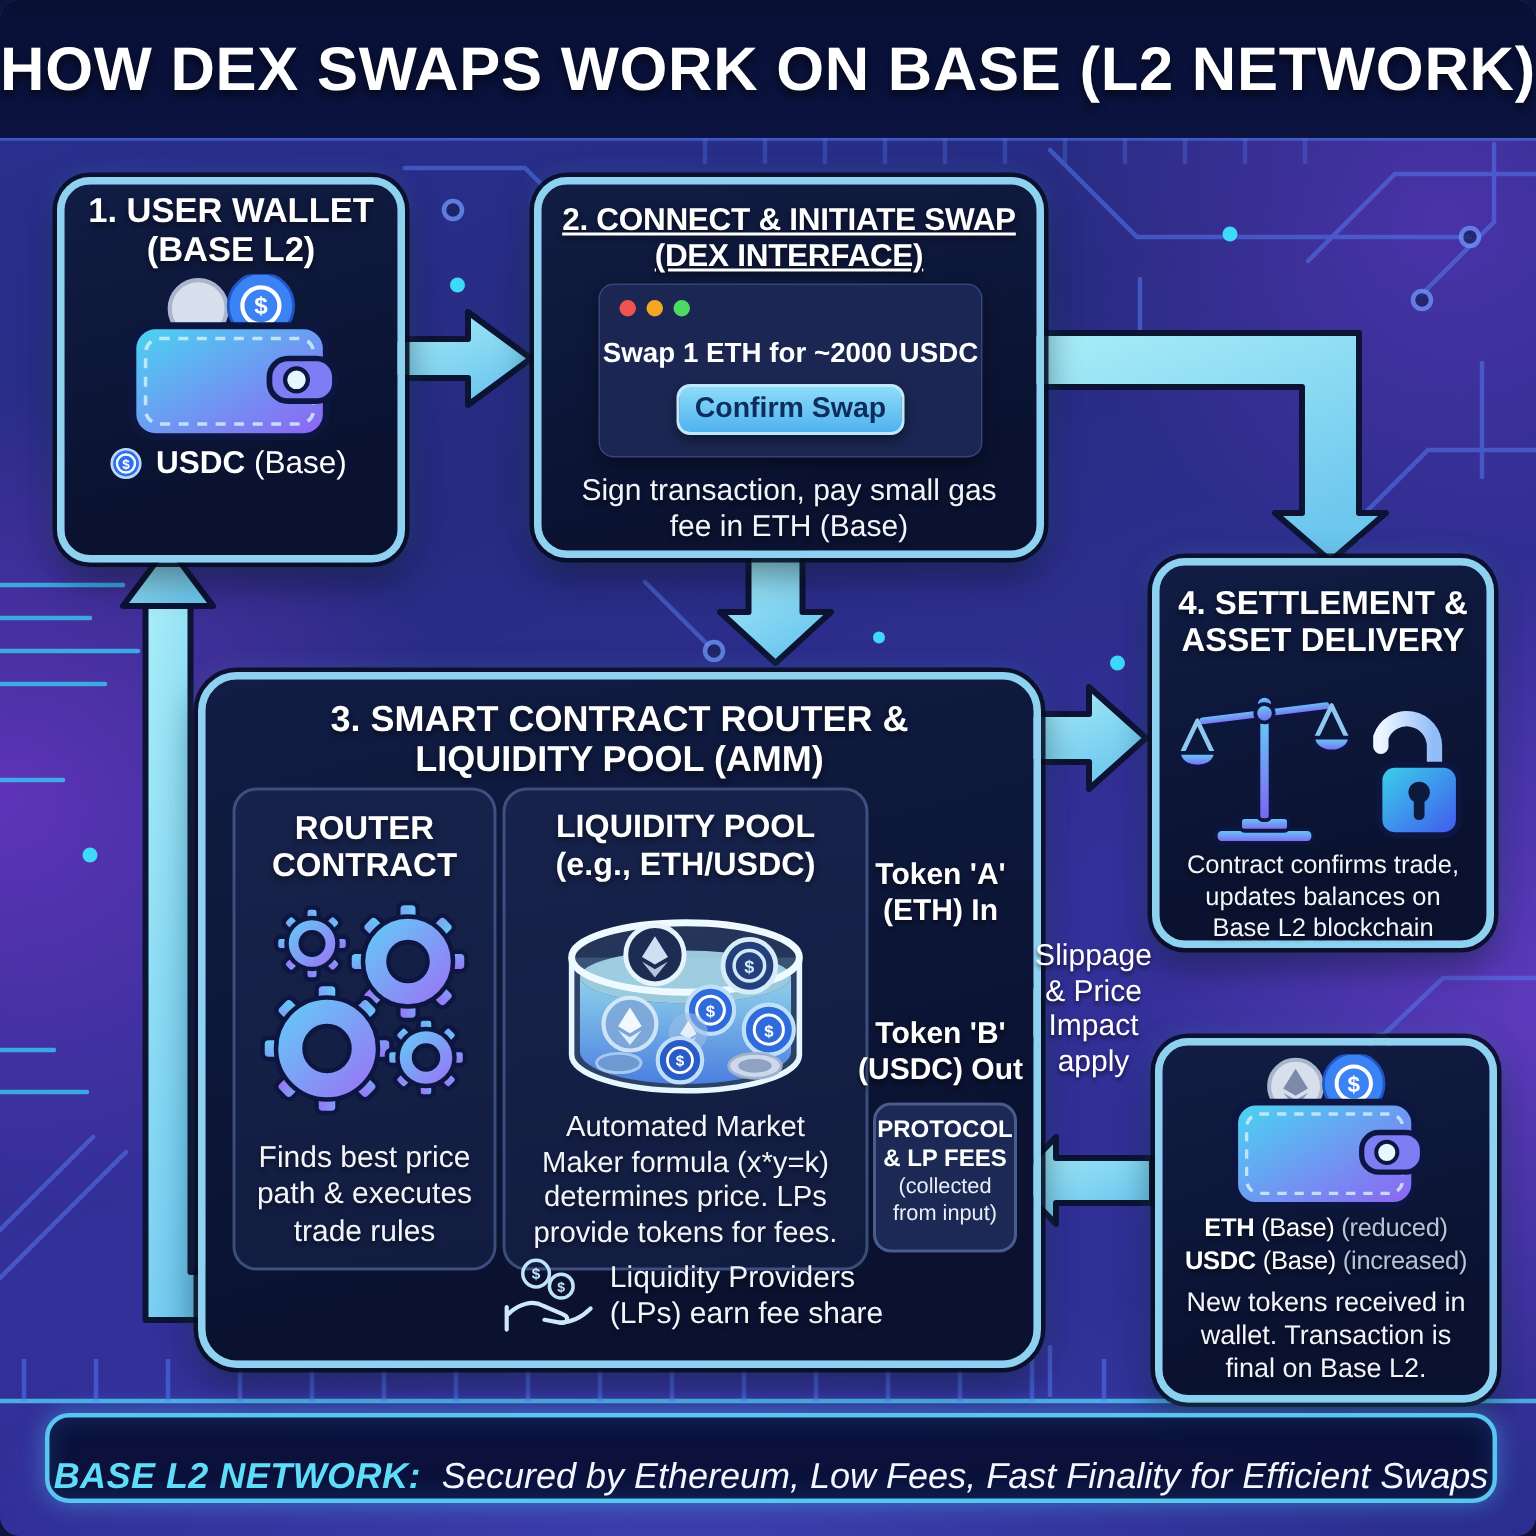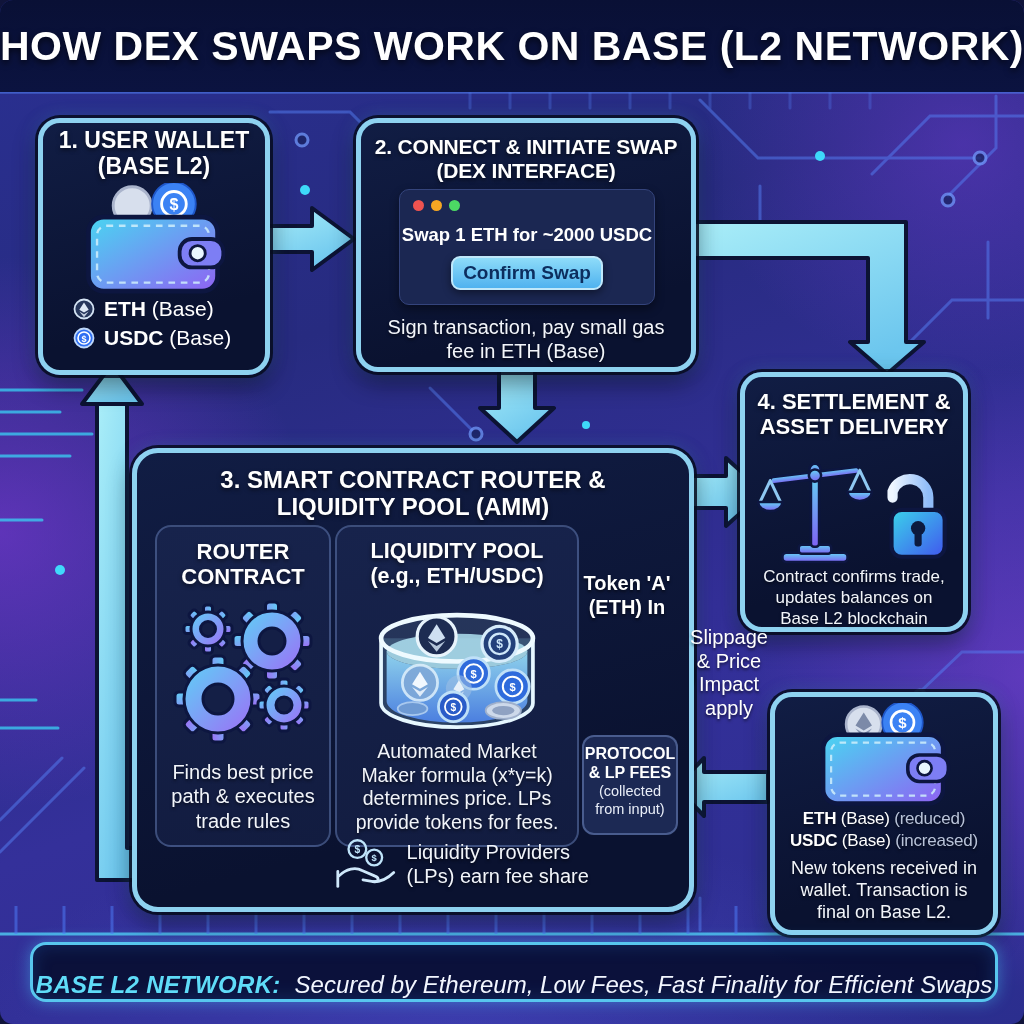--- a/index.html
+++ b/index.html
@@ -29,23 +29,23 @@
     box-shadow:0 0 16px rgba(70,200,245,.45), inset 0 0 18px rgba(40,120,220,.25);
     display:flex;align-items:flex-end;justify-content:center;gap:14px;font-size:24px;white-space:nowrap;font-style:italic;}
   .footerbar .flabel{color:#5fdcf8;font-weight:bold;letter-spacing:.3px;}
   .footerbar .ftext{color:#f2f6ff;}
 
   
   .panel{position:absolute;z-index:3;background:linear-gradient(165deg,#111d44 0%,#0a1230 75%);
     border:5px solid #8ed2f0;border-radius:22px;
     box-shadow:0 0 0 3px rgba(6,10,30,.85),0 10px 24px rgba(0,0,0,.45),0 0 18px rgba(80,200,240,.25);}
   .p1{left:38px;top:118px;width:222px;height:247px;}
-  .p2{left:356px;top:118px;width:330px;height:244px;}
+  .p2{left:356px;top:118px;width:330px;height:244px;text-decoration:underline;}
   .p3{left:132px;top:448px;width:552px;height:454px;border-radius:26px;}
-  .p4{left:740px;top:372px;width:218px;height:250px;}
+  .p4{left:768px;top:372px;width:218px;height:250px;}
   .p5{left:770px;top:692px;width:218px;height:233px;}
 
   .pt{text-align:center;font-weight:bold;line-height:1.14;color:#fff;text-shadow:0 2px 4px rgba(0,0,0,.55);}
   .p1 .pt{font-size:23px;margin-top:4px;}
   .p2 .pt{font-size:21px;margin-top:12px;letter-spacing:-.2px;}
   .p3 .pt{font-size:24px;margin-top:13px;}
   .p4 .pt{font-size:22px;margin-top:12px;}
   .note{color:#f2f5fa;text-align:center;text-shadow:0 2px 3px rgba(0,0,0,.5);line-height:1.22;}
 
   
@@ -229,27 +229,20 @@
       <use href="#ethGlyph" x="52" y="24" fill="#7c8aa8" transform="translate(52,24) scale(1.1)"></use>
       <circle cx="96" cy="22" r="23" fill="#3b82f4" stroke="#1e56c8" stroke-width="2"></circle>
       <circle cx="96" cy="22" r="13" fill="none" stroke="#ffffff" stroke-width="3"></circle>
       <text class="dollar" x="96" y="28" text-anchor="middle" font-size="17" font-weight="bold" fill="#ffffff">$</text>
       <rect x="6" y="36" width="136" height="78" rx="16" fill="url(#walletGrad)" stroke="#0d1640" stroke-width="5"></rect>
       <rect x="15" y="45" width="118" height="60" rx="10" fill="none" stroke="#cfeefb" stroke-width="2.5" stroke-dasharray="7 6" opacity="0.85"></rect>
       <rect x="102" y="59" width="46" height="30" rx="13" fill="#7d7ef4" stroke="#0d1640" stroke-width="4"></rect>
       <circle cx="121" cy="74" r="8" fill="#e8f6ff" stroke="#0d1640" stroke-width="3"></circle>
     </svg>
     <div class="assets">
-      <div class="arow">
-        <svg width="22" height="22" viewBox="0 0 22 22">
-          <circle cx="11" cy="11" r="9.5" fill="#27375c" stroke="#d5e4f4" stroke-width="1.8"></circle>
-          <use href="#ethGlyph" fill="#dfe9f6" transform="translate(11,11) scale(0.55)"></use>
-        </svg>
-        <span><b>ETH</b> <span>(Base)</span></span>
-      </div>
       <div class="arow">
         <svg width="22" height="22" viewBox="0 0 22 22">
           <circle cx="11" cy="11" r="9.5" fill="#2f6ff2" stroke="#bfd8fa" stroke-width="1.8"></circle>
           <circle cx="11" cy="11" r="6" fill="none" stroke="#ffffff" stroke-width="1.6"></circle>
           <text class="dollar" x="11" y="14.5" text-anchor="middle" font-size="9" font-weight="bold" fill="#ffffff">$</text>
         </svg>
         <span><b>USDC</b> <span>(Base)</span></span>
       </div>
     </div>
   </section>
@@ -383,20 +376,21 @@
           <text class="dollar" x="98" y="128.5" text-anchor="middle" font-size="11" font-weight="bold" fill="#ffffff">$</text>
           <ellipse cx="152" cy="128" rx="19" ry="9" fill="#cdd9ea" stroke="#9fb0cc" stroke-width="2"></ellipse>
           <ellipse cx="152" cy="128" rx="12" ry="5" fill="#8fa2c2"></ellipse>
           <ellipse cx="54" cy="126" rx="16" ry="7" fill="#6e9ad4" stroke="#a8c8ee" stroke-width="2"></ellipse>
         </g>
       </svg>
       <div class="note">Automated Market Maker formula (x*y=k) determines price. LPs provide tokens for fees.</div>
     </div>
 
     <div class="tklabel tk-in">Token 'A' (ETH) In</div>
+    <div class="tklabel tk-out">Token 'B' (USDC) Out</div>
 
     <div class="fees">
       <div class="ft">PROTOCOL &amp; LP FEES</div>
       <div class="fn">(collected from input)</div>
     </div>
 
     <div class="lprow">
       <svg width="62" height="54" viewBox="0 0 66 56">
         <circle cx="24" cy="12" r="9.5" fill="none" stroke="#bfe4fa" stroke-width="2.5"></circle>
         <text class="dollar" x="24" y="16" text-anchor="middle" font-size="11" font-weight="bold" fill="#bfe4fa">$</text>

